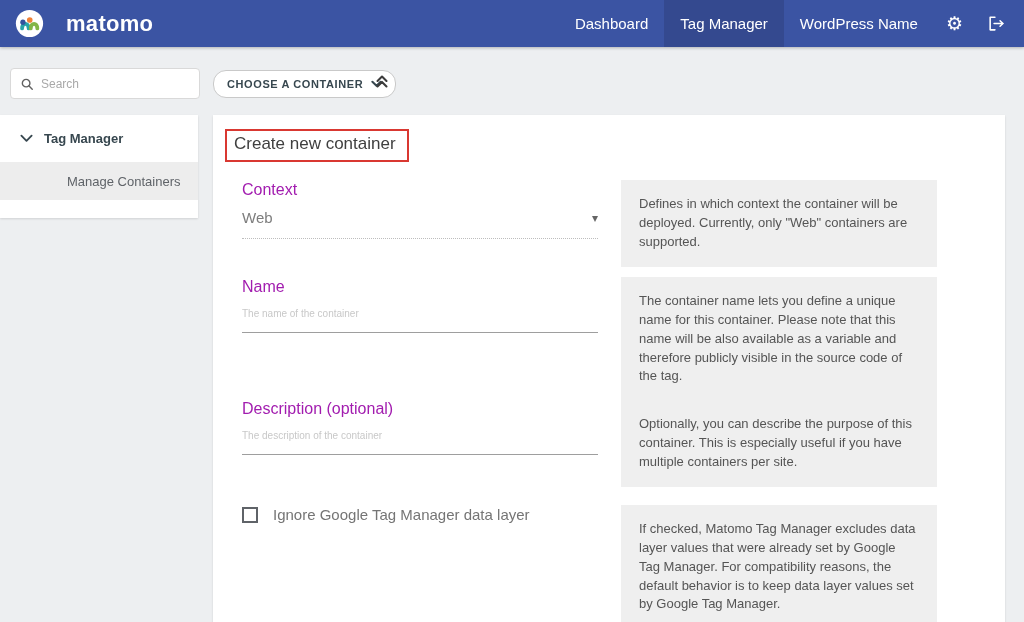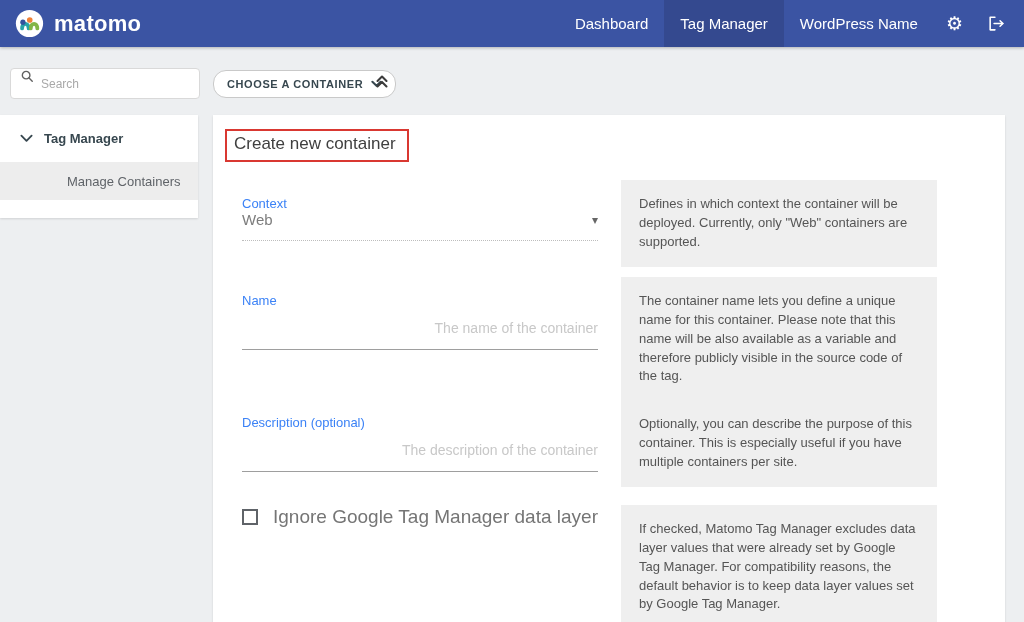--- a/index.html
+++ b/index.html
@@ -11,37 +11,37 @@
   }
 
   
   .navbar {
     position: absolute; top: 0; left: 0; width: 1024px; height: 47px;
     background: #3b54a3;
     display: flex; align-items: center;
     box-shadow: 0 1px 3px rgba(0,0,0,.25);
     z-index: 5;
   }
-  .brand { display: flex; align-items: center; gap: 8px; padding-left: 13px; }
+  .brand { display: flex; align-items: center; gap: 20px; padding-left: 13px; }
   .brand-name { color: #fff; font-size: 22px; font-weight: bold; letter-spacing: .3px; }
   .nav-menu { margin-left: auto; display: flex; align-items: stretch; height: 100%; }
   .nav-item {
     color: #fff; font-size: 15px; display: flex; align-items: center;
     padding: 0 16px; cursor: pointer; white-space: nowrap;
   }
   .nav-item.active { background: #34498f; }
   .nav-icon-btn { display: flex; align-items: center; padding: 0 12px; cursor: pointer; }
   .gear-glyph { color: #fff; font-size: 19px; line-height: 1; }
   .nav-right-pad { width: 6px; }
 
   
   .search-box {
     position: absolute; left: 10px; top: 68px; width: 190px; height: 31px;
     background: #fff; border: 1px solid #d9d9d9; border-radius: 4px;
-    display: flex; gap: 7px; padding: 0 9px;
+    display: flex; align-items: center; gap: 7px; padding: 0 9px;
   }
   .search-box input {
     border: none; outline: none; width: 100%; font-size: 12px;
     font-family: "Liberation Sans", sans-serif; color: #555; background: transparent;
   }
   .search-box input::placeholder { color: #a9a9a9; }
 
   .container-btn {
     position: absolute; left: 213px; top: 70px; height: 28px;
     background: #fff; border: 1px solid #c9c9c9; border-radius: 13px;
@@ -78,43 +78,43 @@
     border: 2px solid #d93831; padding: 3px 11px 6px 7px;
   }
   .page-title { font-size: 17px; color: #3f3f3f; font-weight: 400; }
 
   .field-col { position: absolute; left: 29px; width: 356px; }
   .help-box {
     position: absolute; left: 408px; width: 316px;
     background: #efefef; padding: 15px 18px;
     font-size: 13px; color: #555; line-height: 1.45;
   }
-  .field-label { font-size: 13px; color: #3b82f6; margin-top: 15px; }
+  .field-label { font-size: 16px; color: #a21caf; }
   .select-control {
-    padding-bottom: 12px;
+    margin-top: 10px; padding-bottom: 12px;
     border-bottom: 1px dotted #bdbdbd;
     display: flex; align-items: center; justify-content: space-between;
     cursor: pointer;
   }
   .select-value { font-size: 15px; color: #7d7d7d; }
   .select-caret { font-size: 12px; color: #666; }
   .text-control { margin-top: 6px; }
   .text-control input {
     width: 100%; border: none; border-bottom: 1px solid #9e9e9e;
-    outline: none; font-size: 14px; padding: 6px 0 13px 0;
-    font-family: "Liberation Sans", sans-serif; color: #555; background: transparent; text-align: right;
+    outline: none; font-size: 10px; padding: 6px 0 13px 0;
+    font-family: "Liberation Sans", sans-serif; color: #555; background: transparent;
   }
   .text-control input::placeholder { color: #c8c8c8; }
 
   .checkbox-row { display: flex; align-items: center; gap: 15px; cursor: pointer; }
   .checkbox-square {
     width: 16px; height: 16px; border: 2px solid #5f6368; background: #fff;
     flex: none;
   }
-  .checkbox-label { font-size: 19px; color: #757575; }
+  .checkbox-label { font-size: 15px; color: #757575; }
 
   svg { display: block; }
 </style>
 </head>
 <body>
 
 <div class="navbar">
   <div class="brand">
     <span>
       <svg width="33" height="33" viewBox="0 0 40 40">

